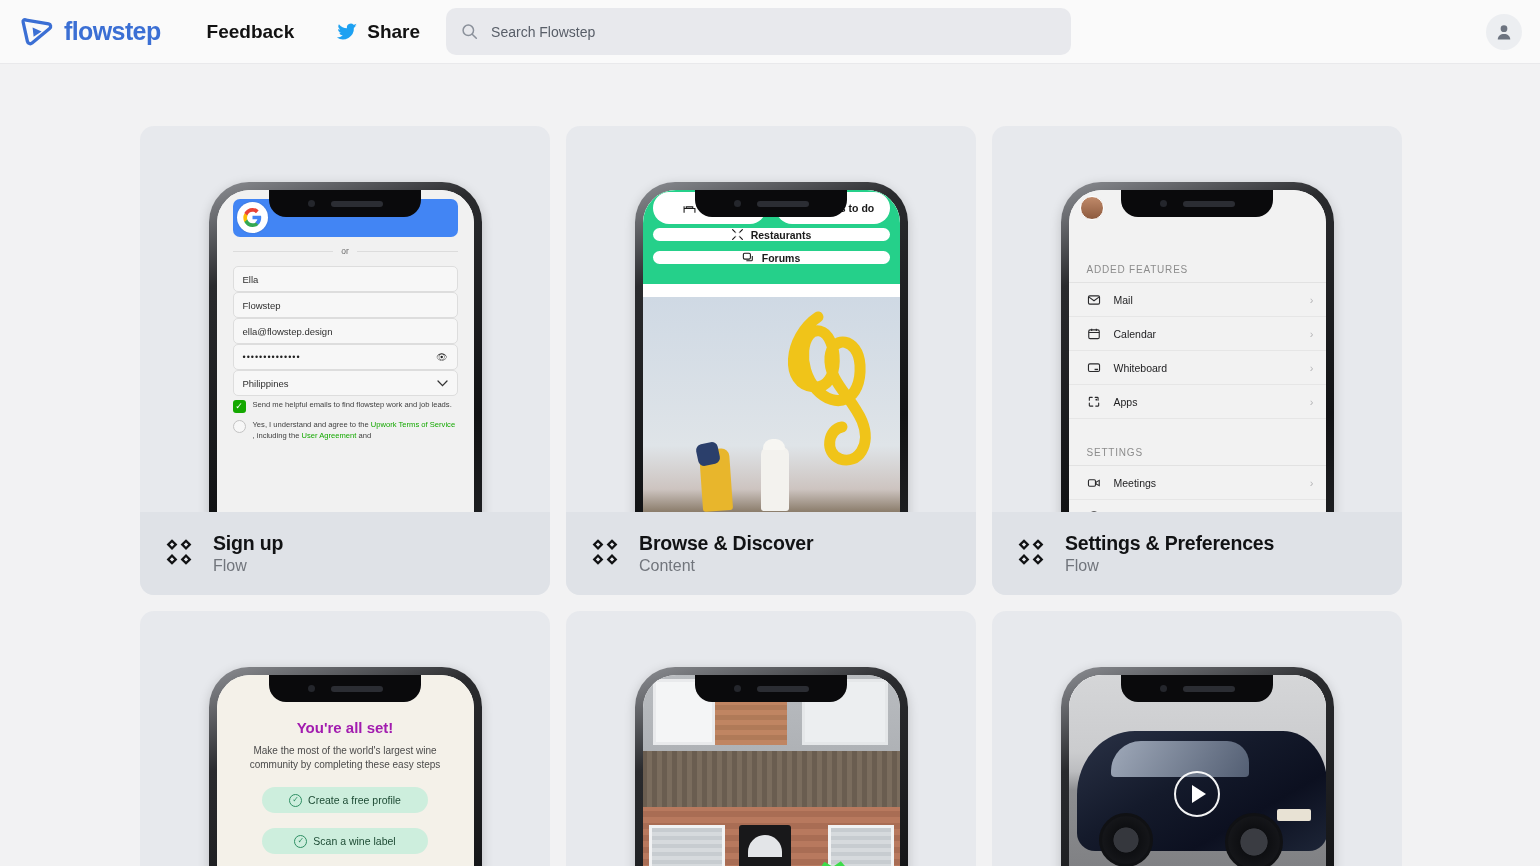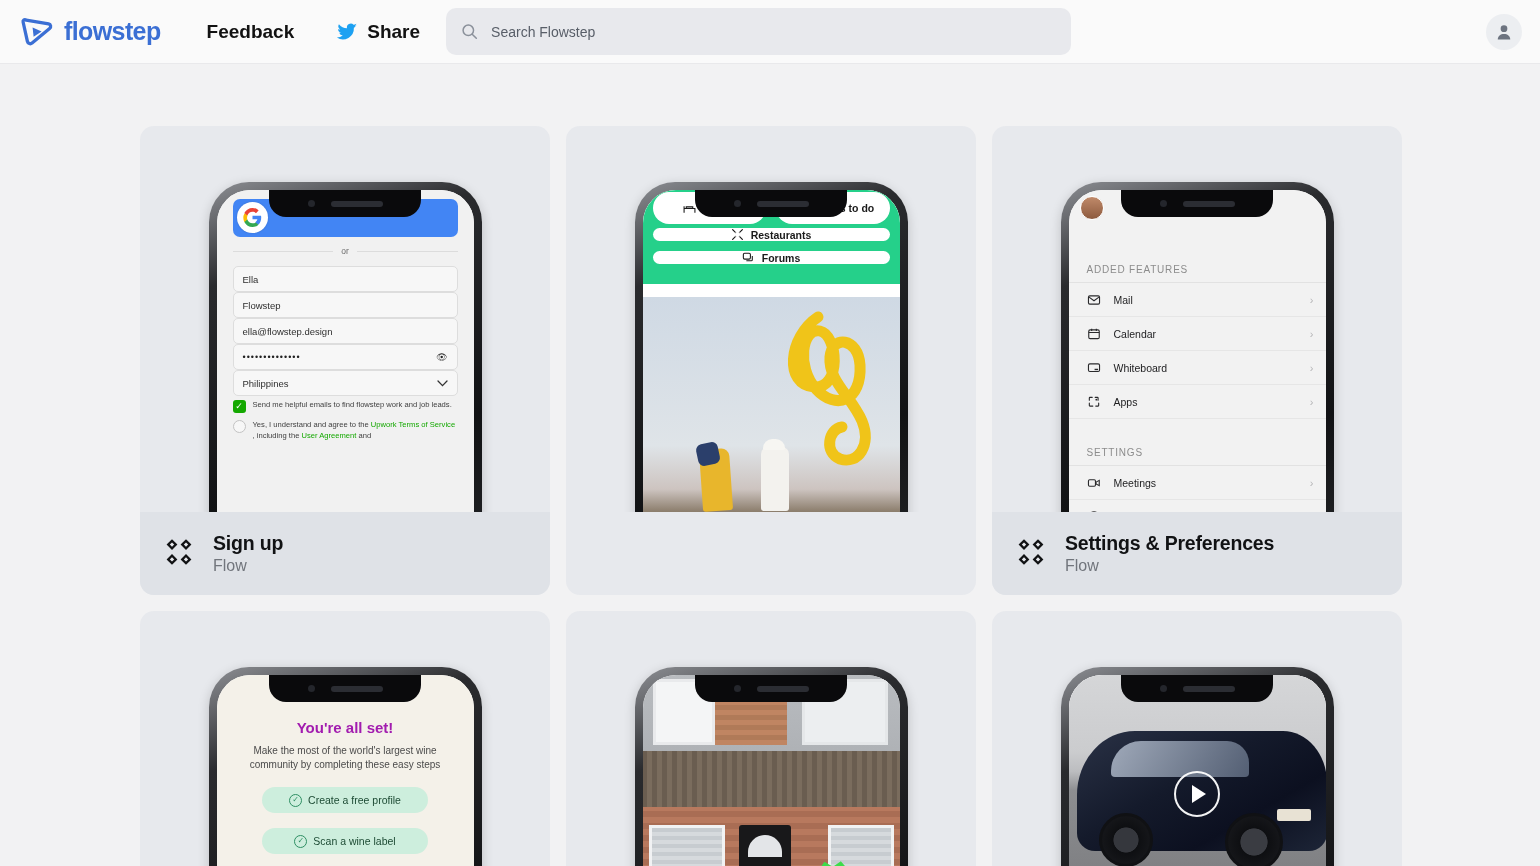--- a/index.html
+++ b/index.html
@@ -444,20 +444,40 @@
               <div class="s2-p1"></div>
               <div class="s2-p1b"></div>
               <div class="s2-p2"></div>
               <div class="s2-p2h"></div>
 
             </div>
           </div>
         </div>
       </div>
     </div>
+    <div class="cardfoot">
+      <svg class="foot-icon" viewBox="0 0 34 34">
+        <g fill="#111214">
+          <path d="M10 2.2 L15.4 7.6 L10 13 L4.6 7.6 Z"></path>
+            <path d="M24 2.2 L29.4 7.6 L24 13 L18.6 7.6 Z"></path>
+          <path d="M10 17 L15.4 22.4 L10 27.8 L4.6 22.4 Z"></path>
+            <path d="M24 17 L29.4 22.4 L24 27.8 L18.6 22.4 Z"></path>
+        </g>
+        <g fill="#e7e9ed">
+          <path d="M10 5.4 L12.2 7.6 L10 9.8 L7.8 7.6 Z"></path>
+            <path d="M24 5.4 L26.2 7.6 L24 9.8 L21.8 7.6 Z"></path>
+          <path d="M10 20.2 L12.2 22.4 L10 24.6 L7.8 22.4 Z"></path>
+            <path d="M24 20.2 L26.2 22.4 L24 24.6 L21.8 22.4 Z"></path>
+        </g>
+      </svg>
+      <div>
+        <div class="foot-title">Browse &amp; Discover</div>
+        <div class="foot-sub">Content</div>
+      </div>
+    </div>
   </div>
 
   <div class="card card-r1">
     <div class="preview">
       <div class="phone">
         <div class="screen">
           <div class="notch">
             <span class="cam"></span>
             <span class="spk"></span>
           </div>

